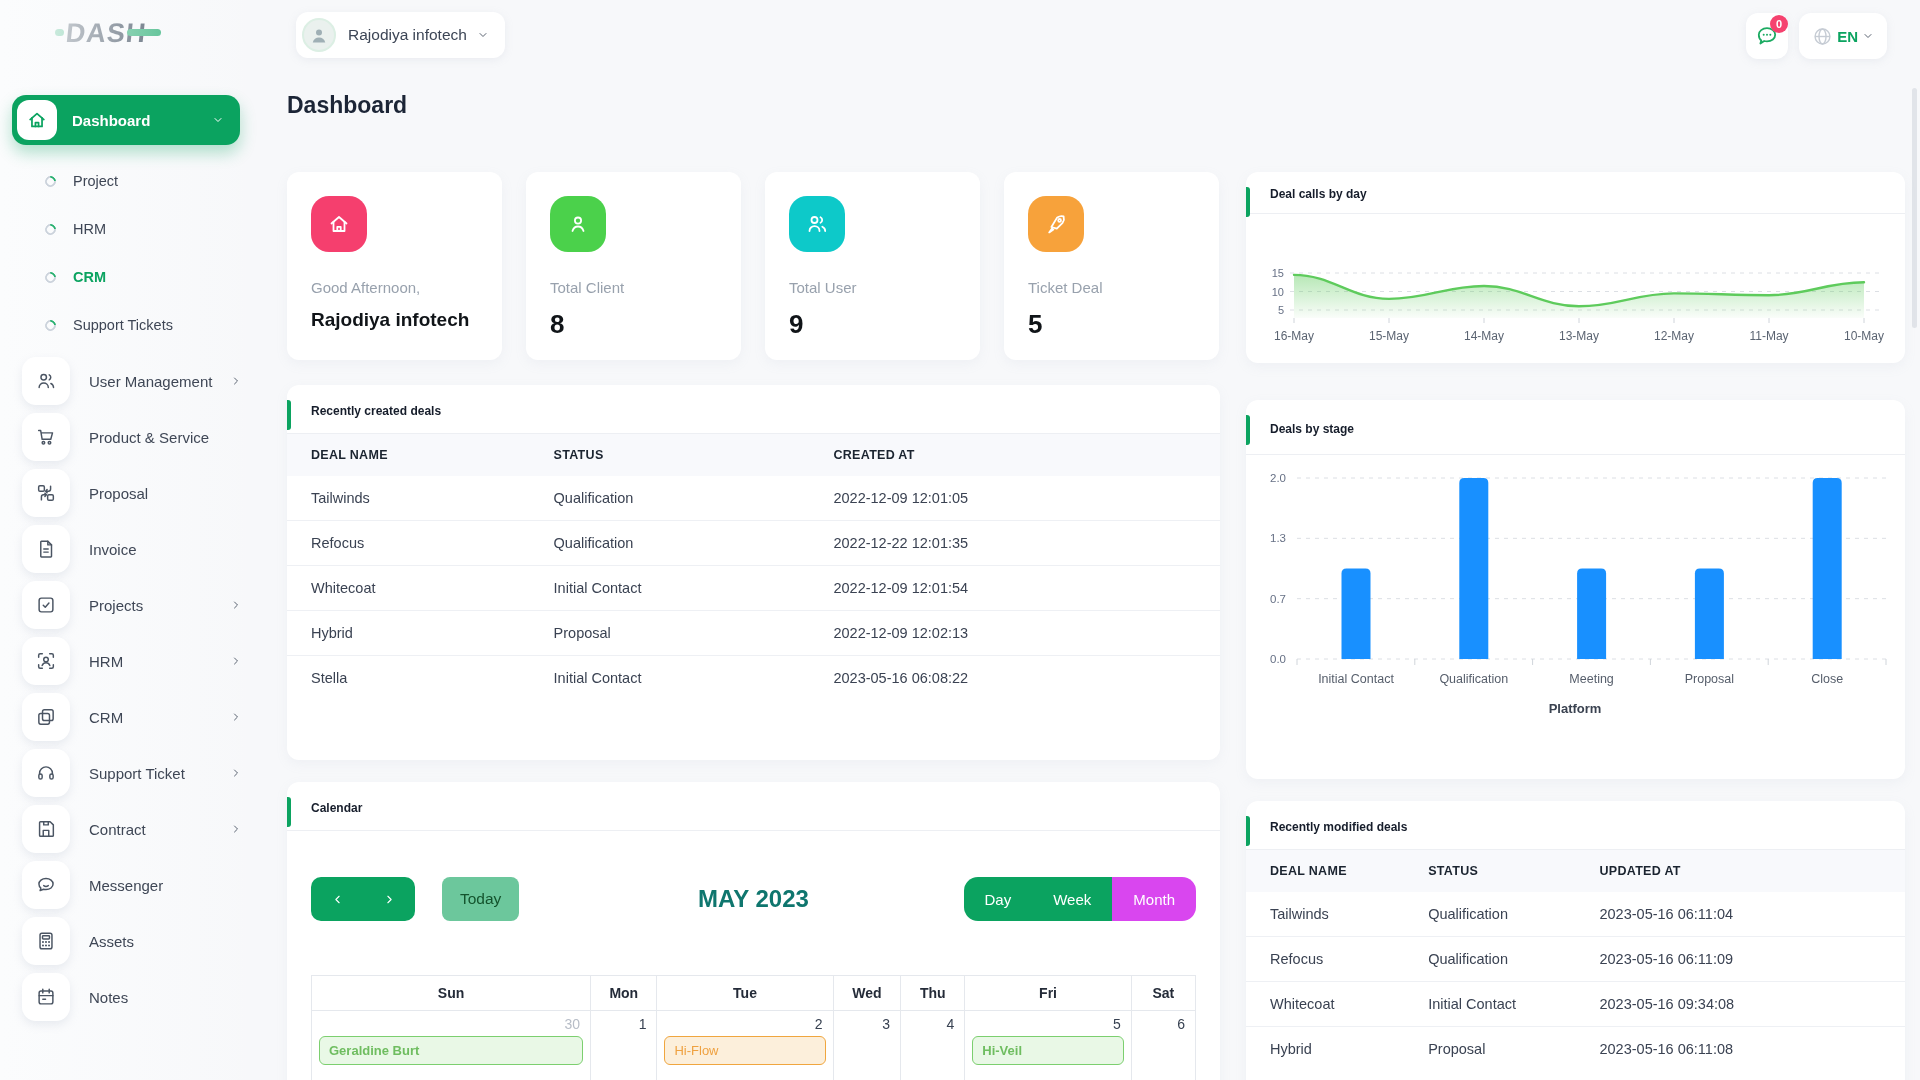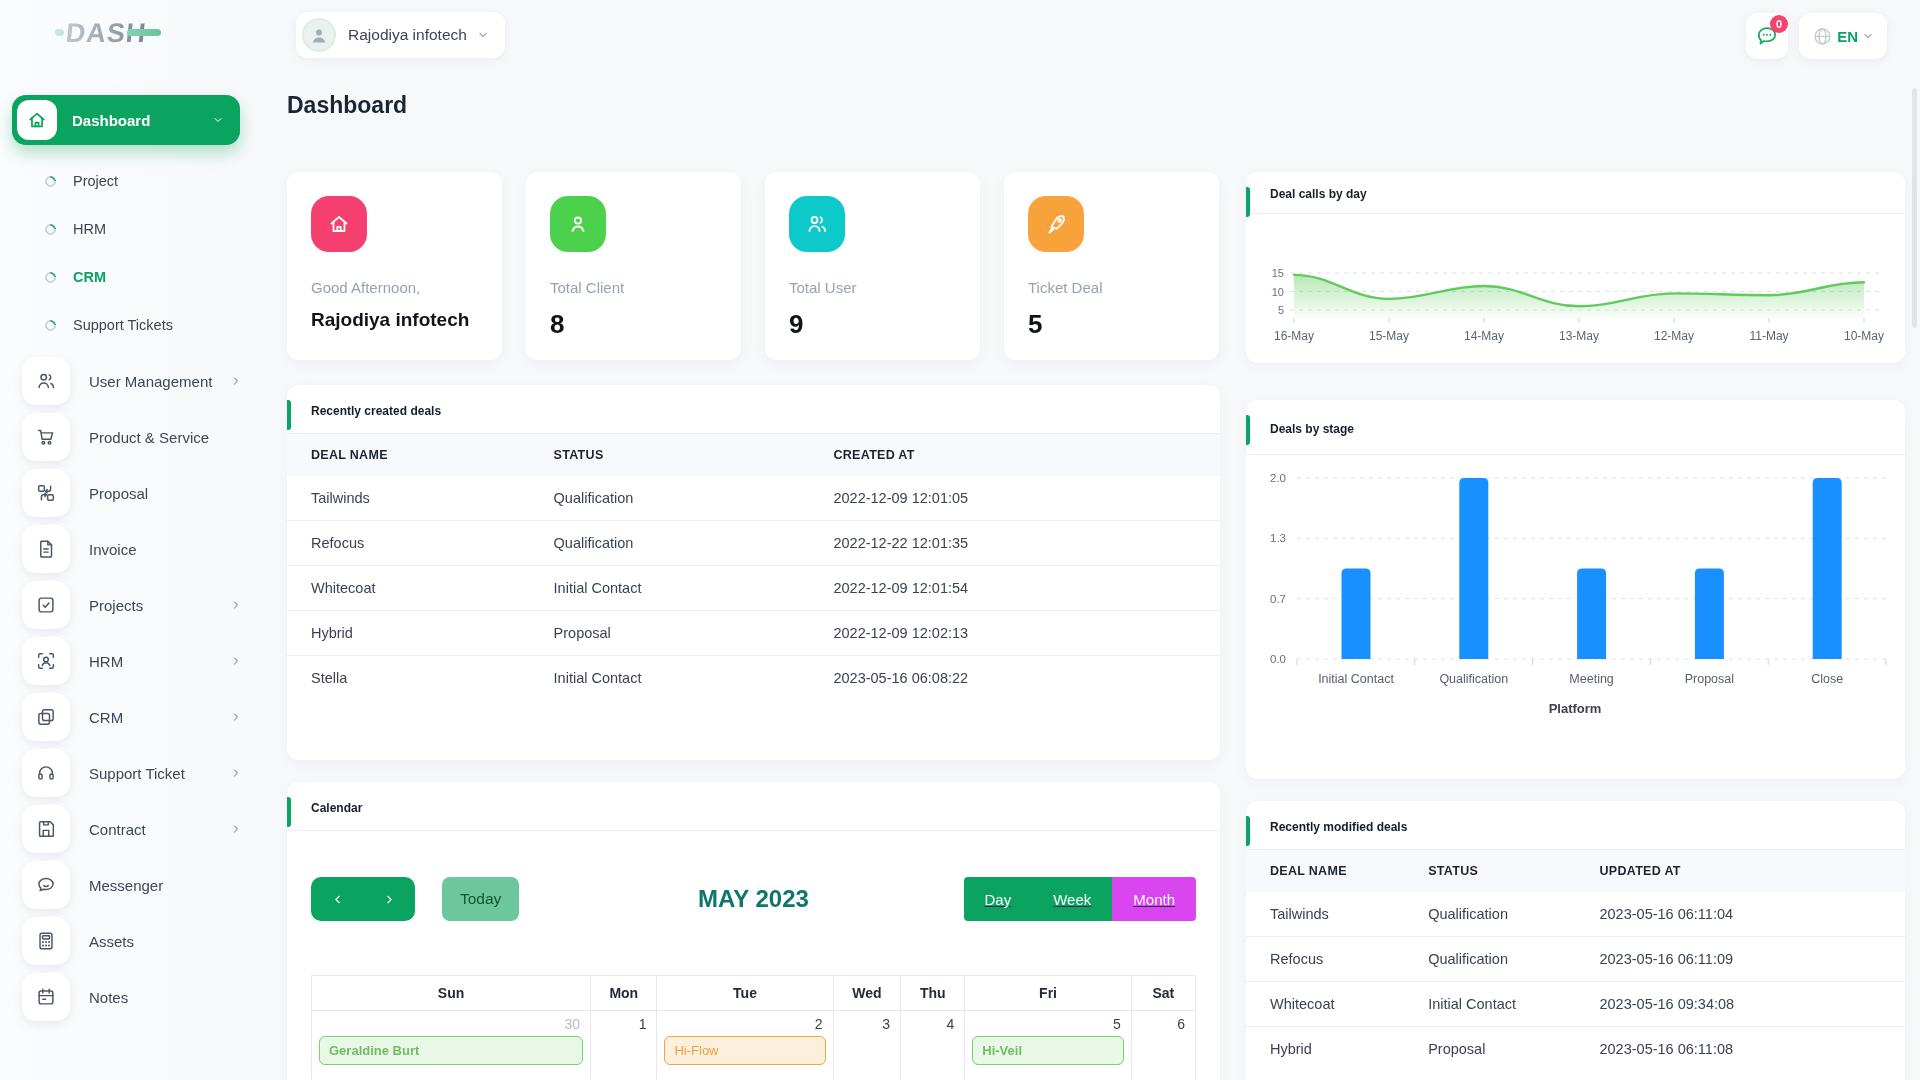--- a/index.html
+++ b/index.html
@@ -87,21 +87,21 @@
   .calls-card .card-head{padding:15px 24px 12px;}
 
   
   .cal-toolbar{display:flex;align-items:center;position:relative;margin:46px 24px 0;}
   .nav-group{display:flex;background:#0ba360;border-radius:10px;overflow:hidden;}
   .nav-btn{width:52px;height:44px;display:grid;place-items:center;cursor:pointer;background:transparent;border:none;}
   .nav-btn .chev{stroke:#fff;width:13px;height:13px;}
   .today-btn{margin-left:27px;height:44px;padding:0 18px;border:none;border-radius:8px;background:#6cc79c;color:#14532d;
     font-size:15.5px;font-family:"Liberation Sans",sans-serif;cursor:pointer;}
   .cal-title{position:absolute;left:0;right:0;text-align:center;font-size:24px;font-weight:bold;color:#0f766e;pointer-events:none;}
-  .view-group{margin-left:auto;display:flex;border-radius:4px;overflow:hidden;text-decoration:underline;}
+  .view-group{margin-left:auto;display:flex;border-radius:14px;overflow:hidden;}
   .view-btn{height:44px;padding:0 21px;border:none;background:#0ba360;color:#fff;font-size:15px;
     font-family:"Liberation Sans",sans-serif;cursor:pointer;}
   .view-btn.active{background:#d946ef;}
   .cal-table{width:885px;margin:54px auto 0;border-collapse:collapse;}
   .cal-table th{border:1px solid #e5e8ed;height:35px;font-size:14px;font-weight:bold;color:#242b38;}
   .cal-table td{border:1px solid #e5e8ed;height:120px;vertical-align:top;}
   .date-num{text-align:right;padding:5px 10px 2px;font-size:14px;color:#374151;}
   .date-num.muted{color:#b7bdc7;}
   .event{margin:2px 7px;padding:6px 9px;border-radius:6px;font-size:13px;border:1px solid;cursor:pointer;}
   .event.green{background:#e9f8e6;border-color:#7ccf6f;color:#6fbd60;font-weight:bold;}

